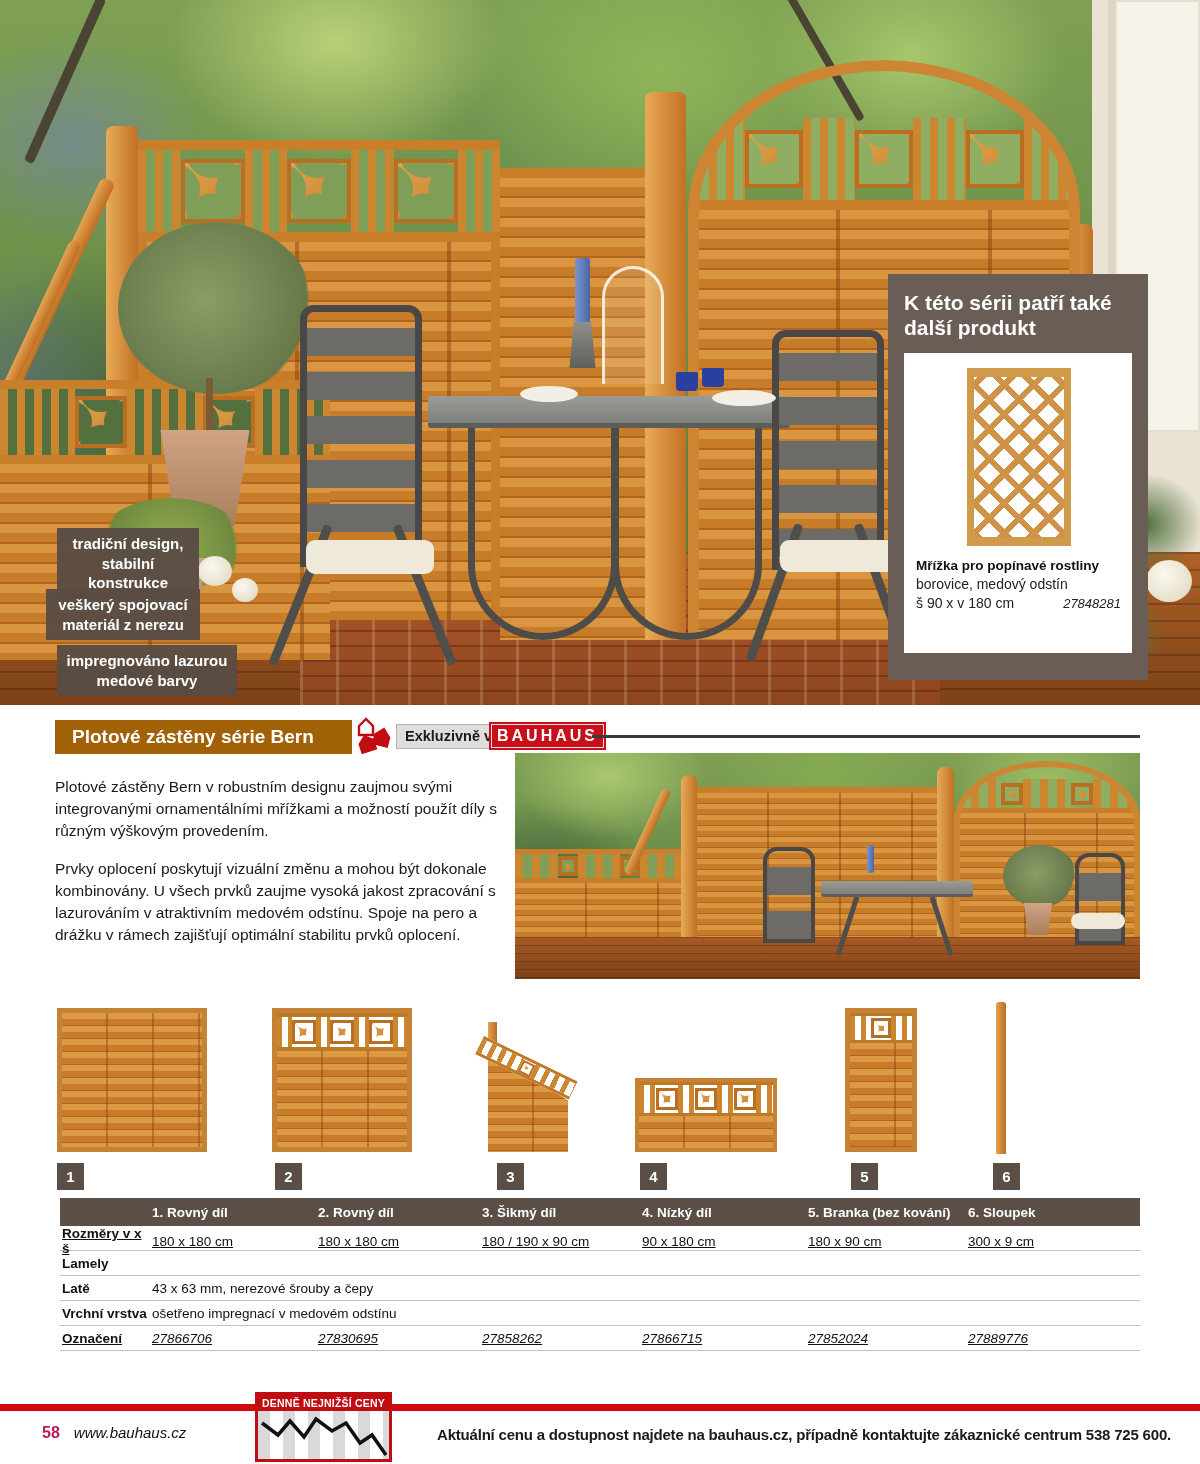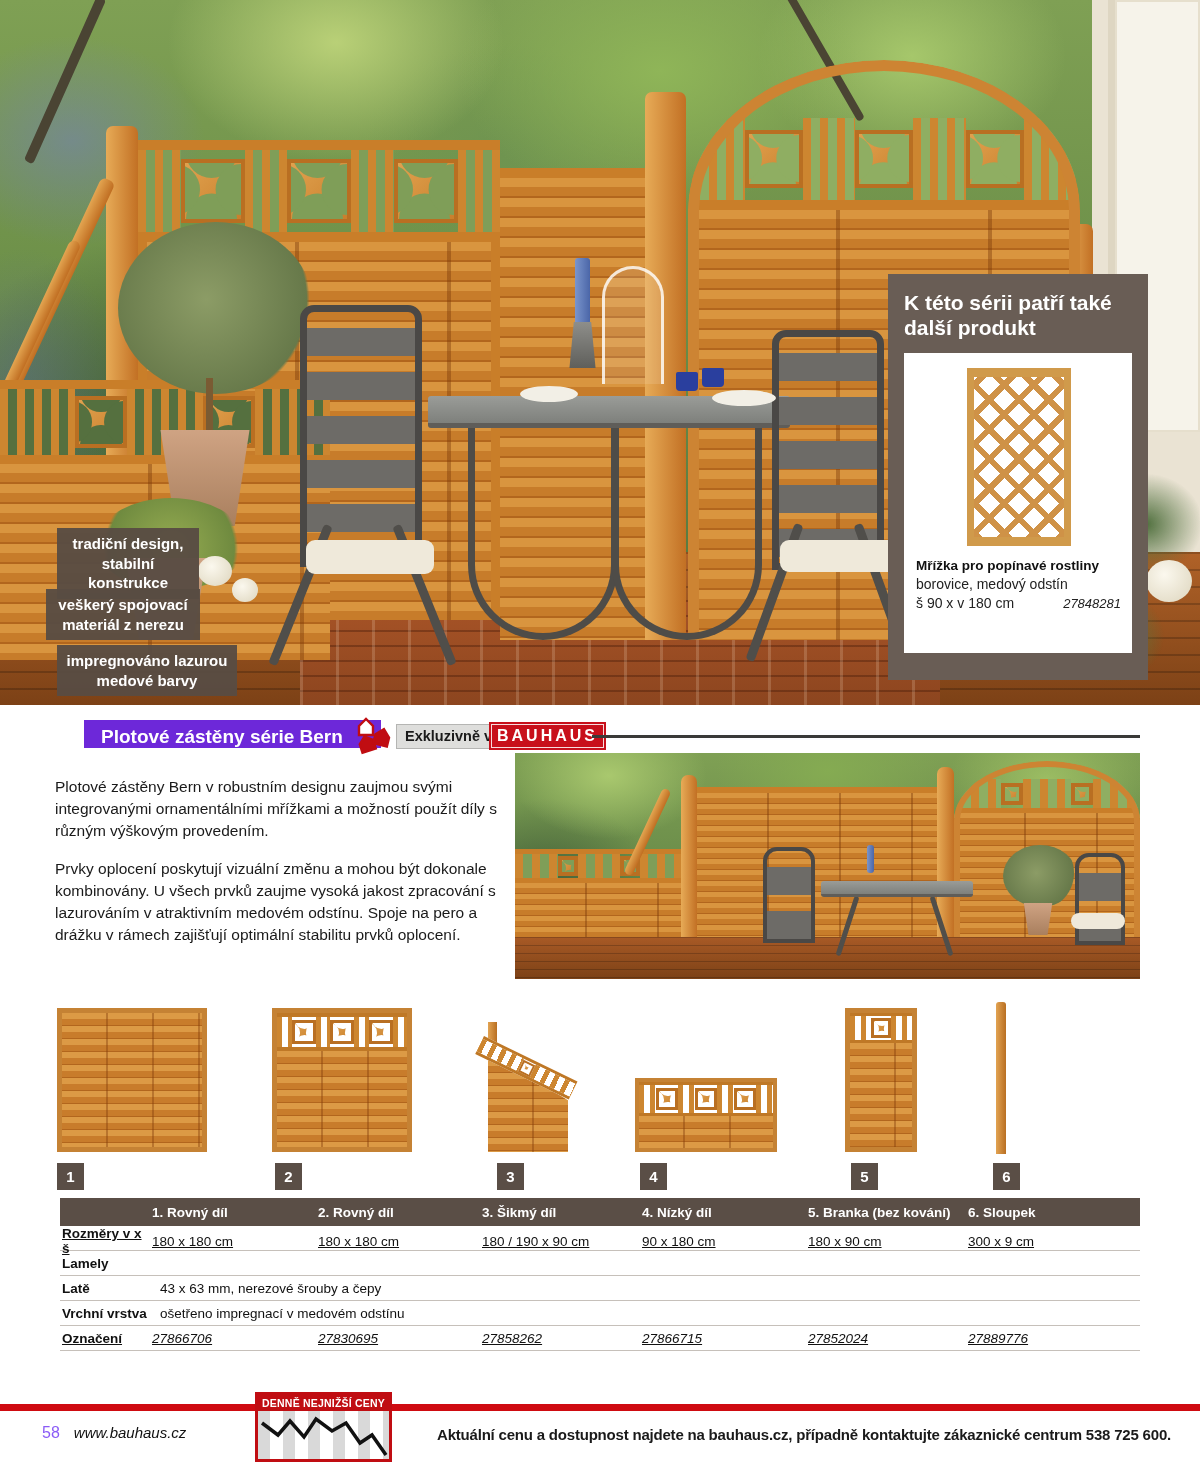--- a/index.html
+++ b/index.html
@@ -112,22 +112,22 @@
       repeating-linear-gradient(45deg, #cf9247 0 6px, transparent 6px 21px),
       repeating-linear-gradient(-45deg, #cf9247 0 6px, transparent 6px 21px),
       #fff; }
   .infobox .pname { font-weight:bold; font-size:13.5px; color:#111; }
   .infobox .pdesc { font-size:14px; color:#222; margin-top:3px; }
   .infobox .prow { display:flex; justify-content:space-between; align-items:baseline; margin-top:3px; }
   .infobox .psize { font-size:14px; color:#222; }
   .infobox .pcode { font-size:13px; font-style:italic; color:#222; }
 
   
-  .h-bar { position:absolute; left:55px; top:720px; width:297px; height:28px; background:#6d28d9;
-    color:#fff; font-weight:bold; font-size:19px; line-height:33px; padding-left:17px;margin-left:29px; }
+  .h-bar { position:absolute; left:55px; top:720px; width:297px; height:34px; background:#a16207;
+    color:#fff; font-weight:bold; font-size:19px; line-height:33px; padding-left:17px; }
   .excl-icon { position:absolute; left:356px; top:716px; width:36px; height:42px; }
   .excl-label { position:absolute; left:396px; top:724px; height:25px; background:#dededc;
     border:1px solid #b5b5b3; color:#1a1a1a; font-weight:bold; font-size:14.5px;
     line-height:23px; padding:0 8px; }
   .brand-box { position:absolute; left:489px; top:722px; height:28px; background:#c8101b;
     color:#fff; font-weight:bold; font-size:16px; letter-spacing:3px; line-height:28px;
     padding:0 8px; box-shadow:inset 0 0 0 2px #c8101b, inset 0 0 0 3px rgba(255,255,255,.85); }
   .h-rule { position:absolute; left:592px; top:735px; width:548px; height:3px; background:#3a3a38; }
   .para { position:absolute; left:55px; width:458px; font-size:15.5px; line-height:1.42; color:#1a1a1a; }
 
@@ -156,35 +156,35 @@
     --hole:#ffffff; background:#fff; }
   .oband-sm .bars { flex:1; background:repeating-linear-gradient(90deg, #cd8630 0 5px, var(--hole) 5px 11px); }
   .num-badge { position:absolute; width:27px; height:27px; background:#5a4e46; color:#fff;
     font-weight:bold; font-size:15px; text-align:center; line-height:27px; }
 
   
   .ptable { position:absolute; left:60px; top:1198px; width:1080px; font-size:13.5px; color:#111; }
   .t-grid { display:grid; grid-template-columns:92px 166px 164px 160px 166px 160px 172px; align-items:center; }
   .t-head { height:28px; background:#5a4e46; color:#fff; font-weight:bold; }
   .t-row { height:25px; border-bottom:1px solid #c6c0ba;text-decoration:underline; }
-  .t-span { display:grid; grid-template-columns:92px 1fr; align-items:center; height:25px; border-bottom:1px solid #c6c0ba;gap:8px; }
+  .t-span { display:grid; grid-template-columns:92px 1fr; align-items:center; height:25px; border-bottom:1px solid #c6c0ba; }
   .t-label { font-weight:bold; padding-left:2px; }
   .t-ital  { font-style:italic; }
   .t-price-row { height:28px; background:#cfc8c1; border-bottom:none; }
   .t-price { font-weight:bold; font-size:15px; }
 
   
   .red-line { position:absolute; left:0; top:1404px; width:1200px; height:7px; background:#cf0b11; }
   .dlc { position:absolute; left:255px; top:1392px; width:137px; height:70px; z-index:2;
     background:#fff; border:3px solid #c00d12; border-radius:0; overflow:hidden; }
   .dlc-head { background:#c00d12; color:#fff; font-weight:bold; font-size:10.5px; text-align:center;
     padding:2px 0; letter-spacing:.2px; }
   .dlc-body { position:relative; height:100%; background:repeating-linear-gradient(90deg, #d9d9d9 0 12px, #fff 12px 25px); }
   .f-left { position:absolute; left:42px; top:1424px; display:flex; align-items:baseline; gap:14px; }
-  .f-num { font-weight:normal; font-size:16px; color:#8b5cf6; }
+  .f-num { font-weight:bold; font-size:16px; color:#be185d; }
   .f-site { font-style:italic; font-size:15px; color:#111; }
   .f-note { position:absolute; left:405px; top:1426px; width:740px; font-size:15px; font-weight:bold;
     letter-spacing:-0.2px; color:#1a1a1a;margin-left:32px; }
 </style>
 </head>
 <body>
 
 <div class="page">
 
   <div class="hero">

